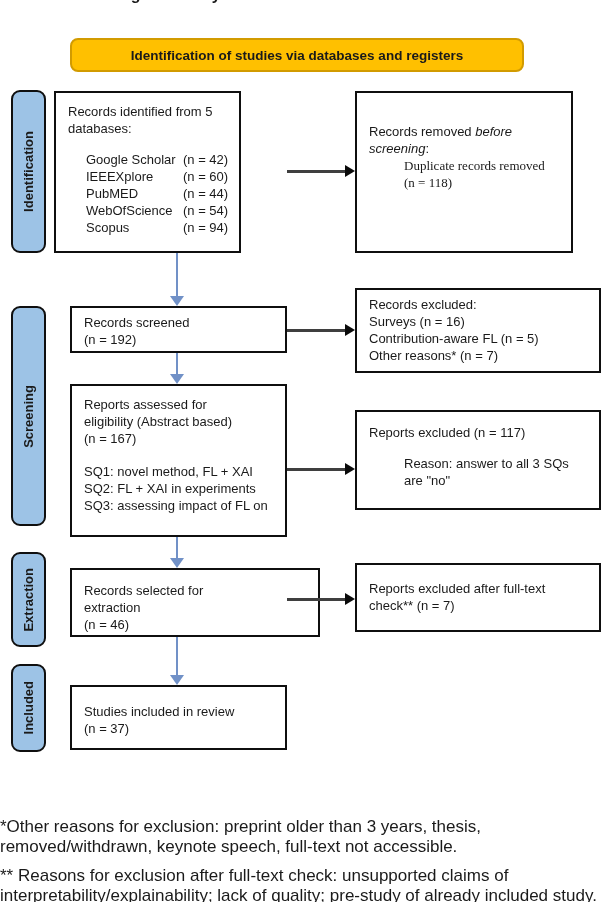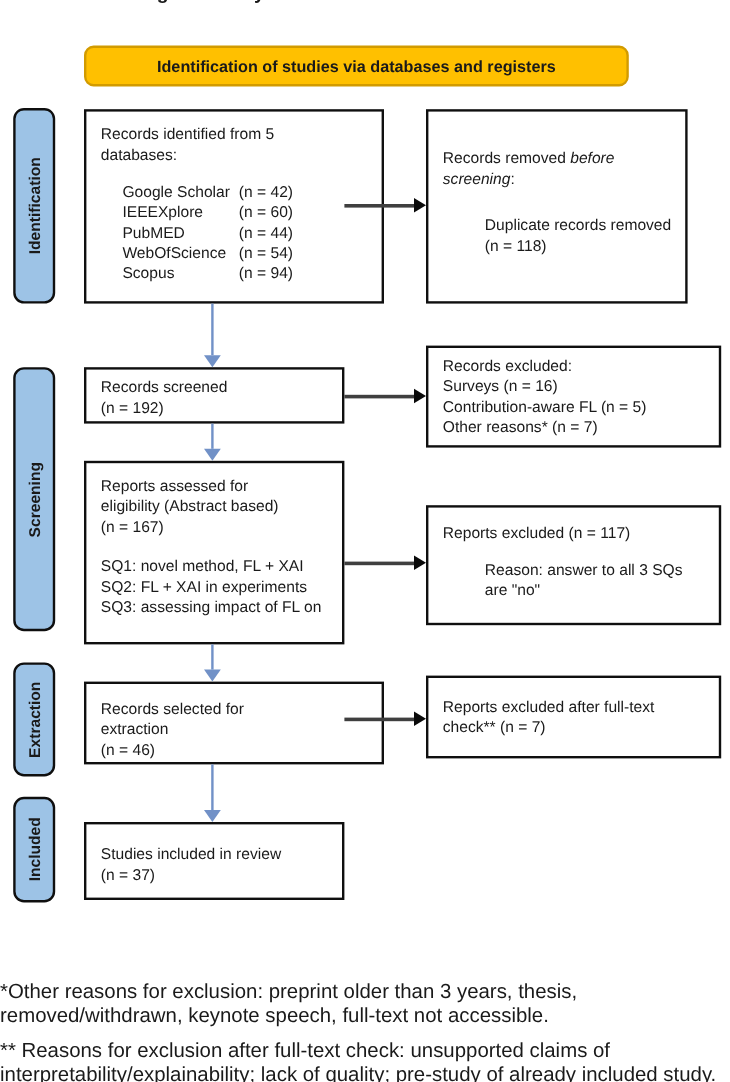--- a/index.html
+++ b/index.html
@@ -83,21 +83,21 @@
   <div class="abs stage-tab" style="top:306px;height:220px;">
     <span>Screening</span>
   </div>
   <div class="abs stage-tab" style="top:552px;height:95px;">
     <span>Extraction</span>
   </div>
   <div class="abs stage-tab" style="top:664px;height:88px;">
     <span>Included</span>
   </div>
 
-  <div class="abs fbox pad" style="left:70px;top:91px;width:250px;height:162px;padding-top:10px;">
+  <div class="abs fbox pad" style="left:54px;top:91px;width:187px;height:162px;padding-top:10px;">
     <div class="tline">Records identified from 5</div>
     <div class="tline">databases:</div>
     <div class="src-list">
       <div class="src-row">
         <span class="src-name">Google Scholar</span>
         <span>(n = 42)</span>
       </div>
       <div class="src-row">
         <span class="src-name">IEEEXplore</span>
         <span>(n = 60)</span>
@@ -117,21 +117,21 @@
     </div>
   </div>
 
   <div class="abs fbox pad" style="left:355px;top:91px;width:218px;height:162px;padding-top:30px;">
     <div class="tline">
       <span>Records removed </span><span class="it">before</span>
     </div>
     <div class="tline">
       <span class="it">screening</span><span>:</span>
     </div>
-    <div class="indent-block" style="margin-top:22px;">
+    <div class="indent-block" style="font-family:Liberation Serif, serif;">
       <div class="tline">Duplicate records removed</div>
       <div class="tline">(n = 118)</div>
     </div>
   </div>
 
   <div class="abs fbox pad" style="left:70px;top:306px;width:217px;height:47px;padding-top:6px;">
     <div class="tline">Records screened</div>
     <div class="tline">(n = 192)</div>
   </div>
 
@@ -146,21 +146,21 @@
     <div class="tline">Reports assessed for</div>
     <div class="tline">eligibility (Abstract based)</div>
     <div class="tline">(n = 167)</div>
     <div style="margin-top:16px;">
       <div class="tline">SQ1: novel method, FL + XAI</div>
       <div class="tline">SQ2: FL + XAI in experiments</div>
       <div class="tline">SQ3: assessing impact of FL on</div>
     </div>
   </div>
 
-  <div class="abs fbox thin pad" style="left:355px;top:421px;width:246px;height:100px;padding-top:12px;">
+  <div class="abs fbox thin pad" style="left:355px;top:410px;width:246px;height:100px;padding-top:12px;">
     <div class="tline">Reports excluded (n = 117)</div>
     <div class="indent-block" style="margin-top:14px;">
       <div class="tline">Reason: answer to all 3 SQs</div>
       <div class="tline">are "no"</div>
     </div>
   </div>
 
   <div class="abs fbox pad" style="left:70px;top:568px;width:250px;height:69px;padding-top:12px;">
     <div class="tline">Records selected for</div>
     <div class="tline">extraction</div>

